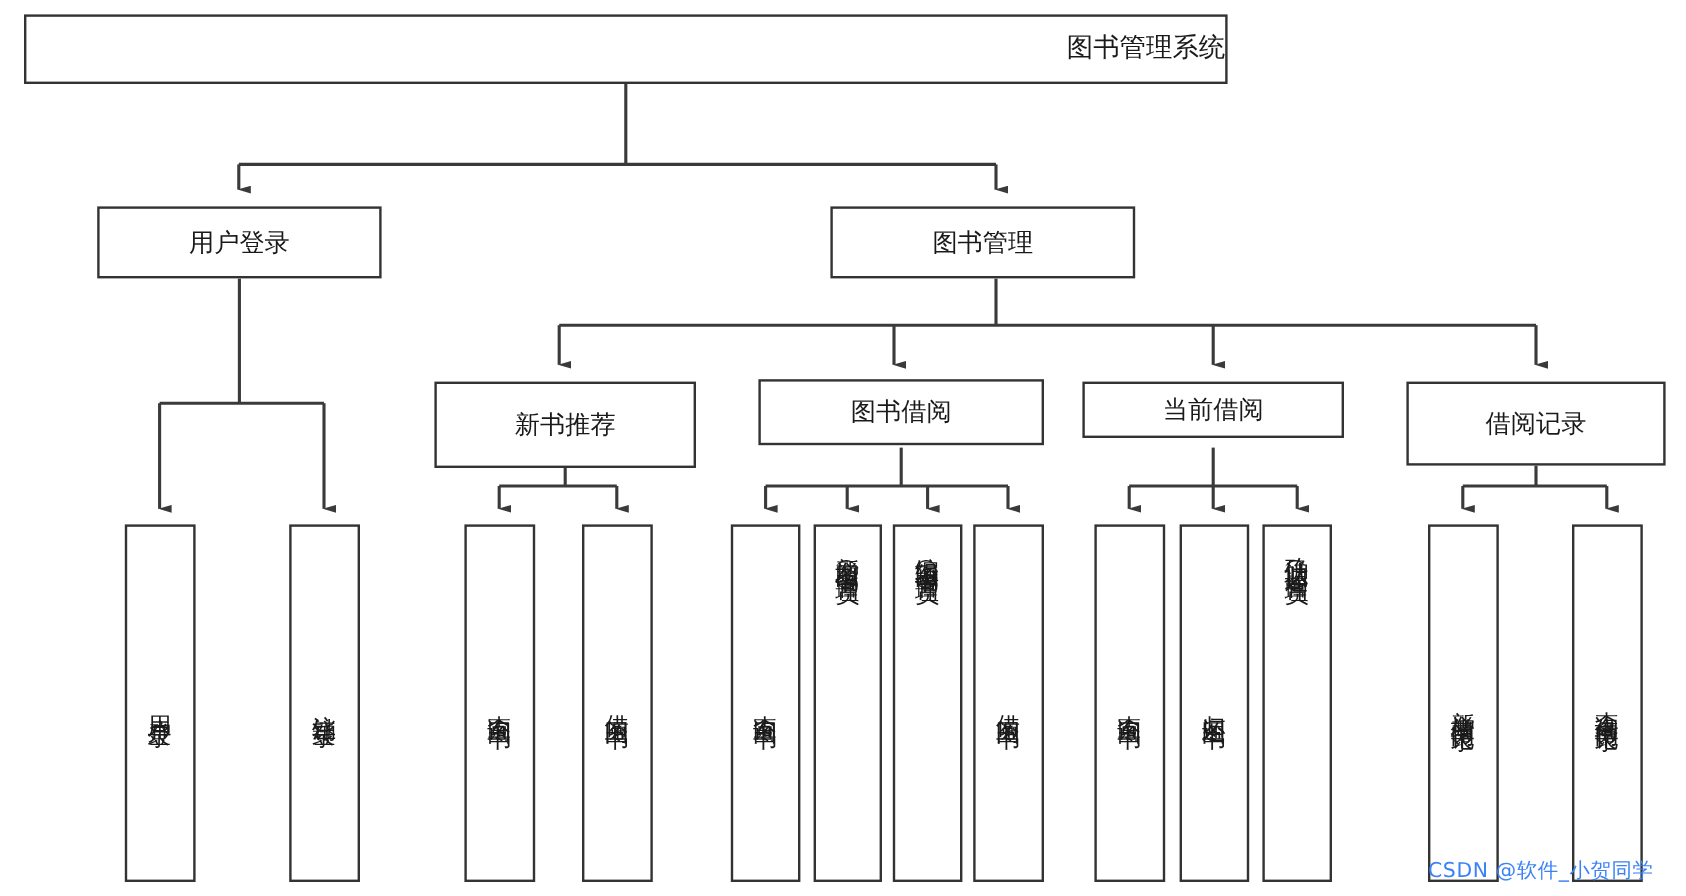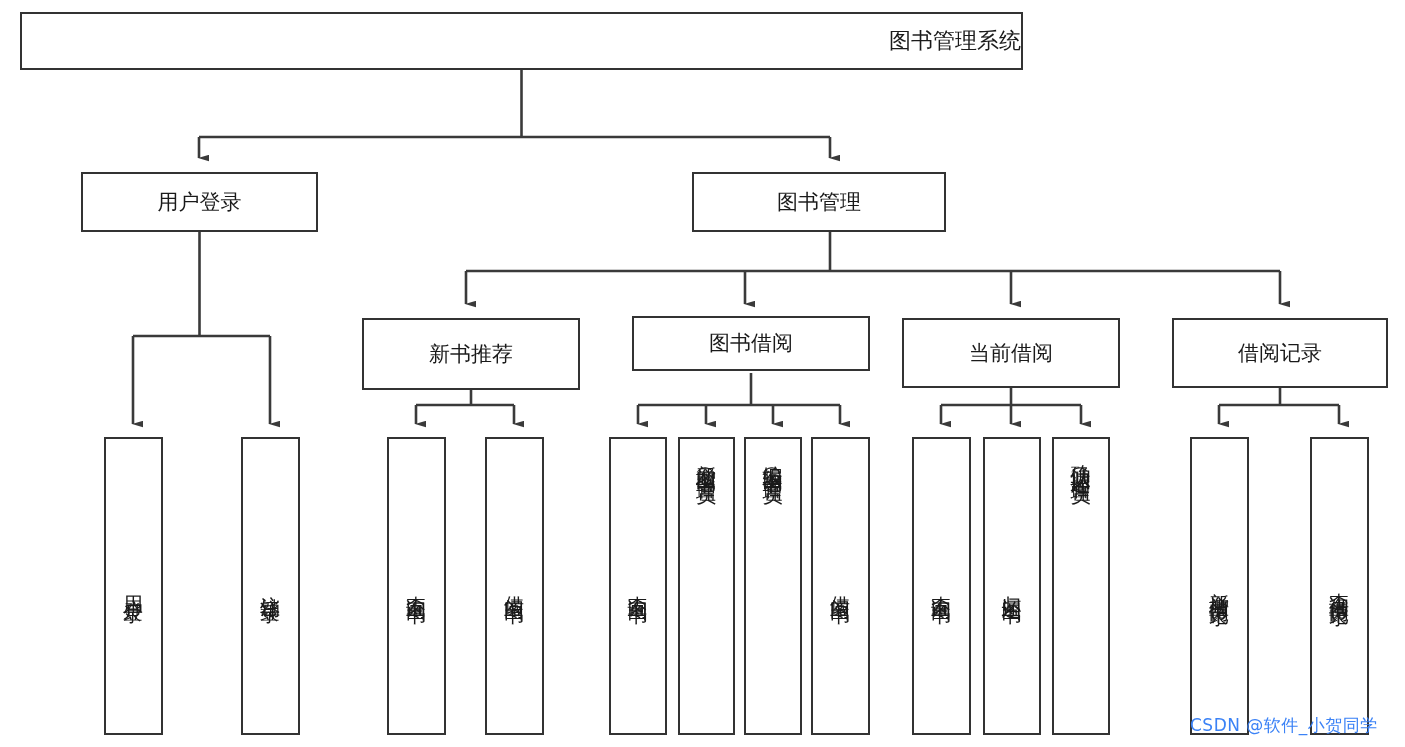--- a/index.html
+++ b/index.html
@@ -152,21 +152,21 @@
   </div>
 
   <div class="node horiz" style="left:362px; top:318px; width:218px; height:72px;">
     <span class="node-label">新书推荐</span>
   </div>
 
   <div class="node horiz" style="left:632px; top:316px; width:238px; height:55px;">
     <span class="node-label">图书借阅</span>
   </div>
 
-  <div class="node horiz" style="left:902px; top:318px; width:218px; height:70px;">
+  <div class="node horiz" style="left:902px; top:318px; width:218px; height:47px;">
     <span class="node-label">当前借阅</span>
   </div>
 
   <div class="node horiz" style="left:1172px; top:318px; width:216px; height:70px;">
     <span class="node-label">借阅记录</span>
   </div>
 
   <div class="node vert short" style="left:104px; top:437px; width:59px; height:298px;">
     <span class="node-label">用户登录</span>
   </div>

